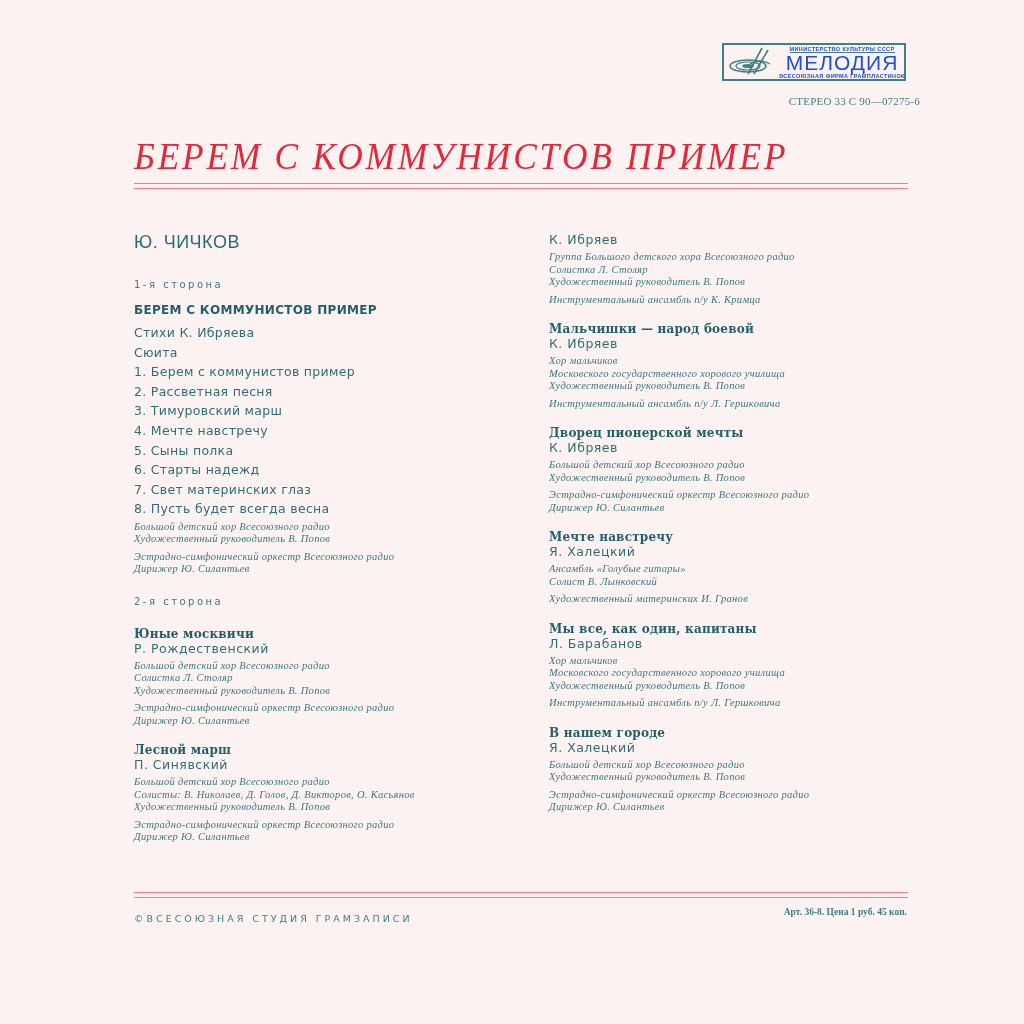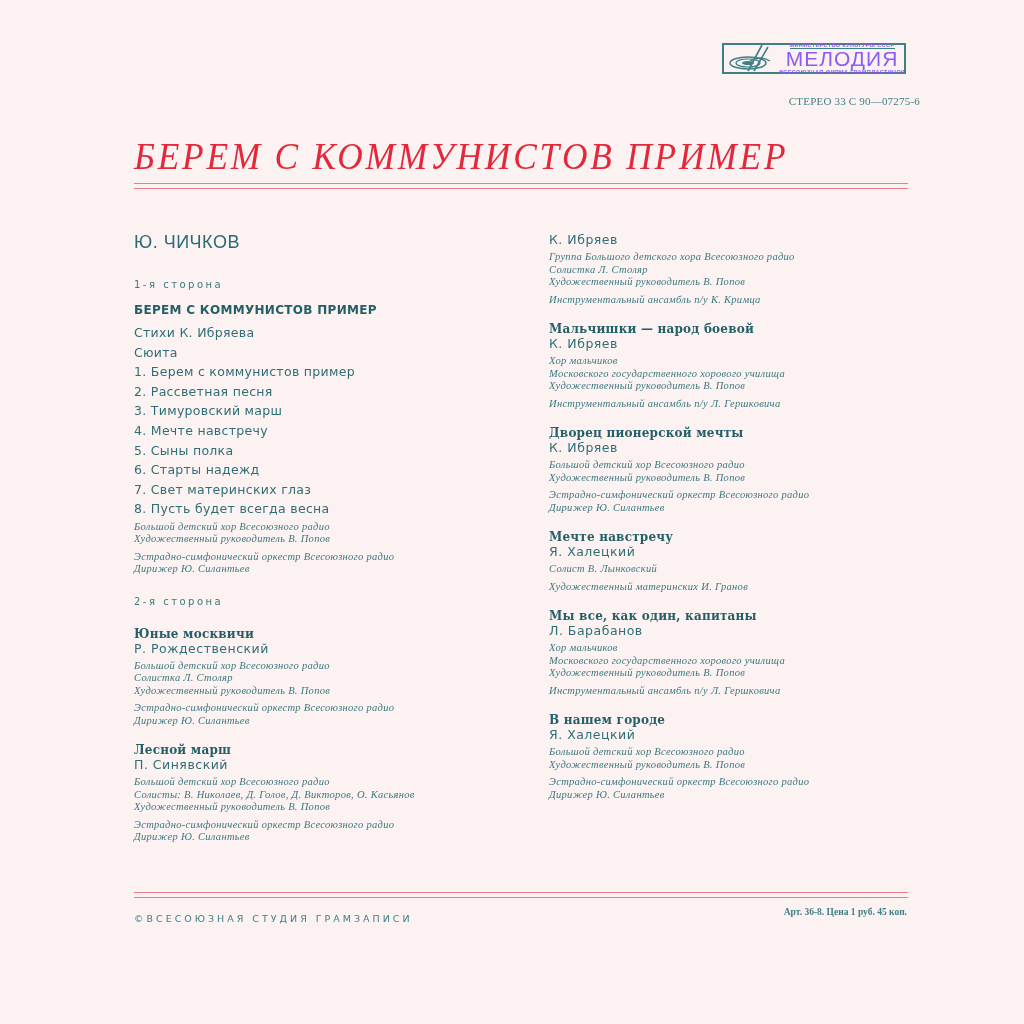--- a/index.html
+++ b/index.html
@@ -7,24 +7,24 @@
       width: 1024px; height: 1024px;
       background: #fcf2f1;
       position: relative; overflow: hidden;
       color: #2d6a74;
       font-family: "Liberation Serif", "DejaVu Serif", serif;
     }
     .abs { position: absolute; }
 
     
     .logo {
-      left: 722px; top: 43px; width: 184px; height: 31px;
+      left: 722px; top: 43px; width: 184px; height: 38px;
       border: 2px solid #3f7f86; box-sizing: border-box;
       display: flex; align-items: center;
-      color: #8b5cf6;
+      color: #1d4ed8;
     }
     .logo-emblem { width: 54px; height: 36px; margin-left: 2px; }
     .logo-text { display: flex; flex-direction: column; align-items: center; margin-left: 0px; width: 124px; }
     .logo-top, .logo-bottom {
       font-family: "Liberation Sans", "DejaVu Sans", sans-serif;
       font-size: 5.5px; letter-spacing: 0.4px; line-height: 6px; font-weight: bold; white-space: nowrap;
     }
     .logo-top { border-bottom: 0.8px solid #3f7f86; padding-bottom: 0px; }
     .logo-main {
       font-family: "Liberation Sans", "DejaVu Sans", sans-serif;
@@ -218,20 +218,21 @@
     <div class="credit-group">
       <div class="credit-line">Эстрадно-симфонический оркестр Всесоюзного радио</div>
       <div class="credit-line">Дирижер Ю. Силантьев</div>
     </div>
   </div>
 
   <div class="song">
     <div class="song-title">Мечте навстречу</div>
     <div class="song-author">Я. Халецкий</div>
     <div class="credit-group">
+      <div class="credit-line">Ансамбль «Голубые гитары»</div>
       <div class="credit-line">Солист В. Лынковский</div>
     </div>
     <div class="credit-group">
       <div class="credit-line">Художественный материнских И. Гранов</div>
     </div>
   </div>
 
   <div class="song">
     <div class="song-title">Мы все, как один, капитаны</div>
     <div class="song-author">Л. Барабанов</div>

